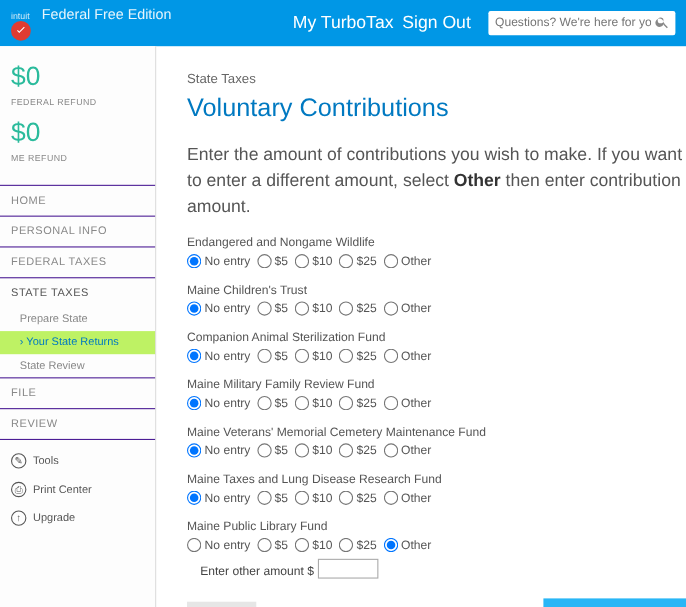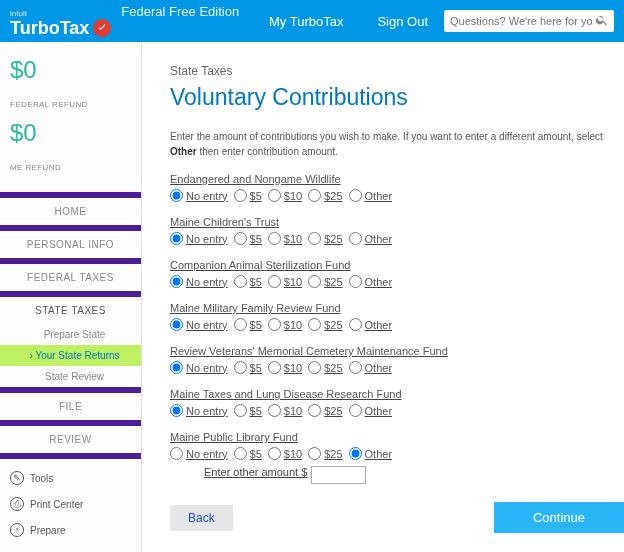--- a/index.html
+++ b/index.html
@@ -5,65 +5,64 @@
   * { box-sizing: border-box; margin: 0; padding: 0; }
   body { font-family: Arial, Helvetica, sans-serif; font-size: 12px; color: #444; width: 624px; height: 552px; overflow: hidden; background: #fff; }
   .header { background: #0097e6; color: #fff; height: 42px; display: flex; align-items: center; padding: 0 10px; }
   .brand { display: flex; align-items: baseline; gap: 2px; }
   .brand-intuit { font-size: 8px; color: #cdeaf7; line-height: 8px; display:block;}
   .brand-name { font-size: 18px; font-weight: bold; color: #fff; display:flex; align-items:center; gap:4px;}
   .check-badge { width:18px; height:18px; border-radius:50%; background:#e03c31; display:inline-flex; align-items:center; justify-content:center;}
   .check-badge svg { width:12px; height:12px; }
   .edition { font-size: 13px; margin-left: 8px; color: #e6f5fc; font-weight: normal;}
   .header-spacer { flex: 1; }
-  .header-links { display:flex; gap:34px; font-size:13px; margin-right: 16px;}
+  .header-links { display:flex; gap:8px; font-size:16px; margin-right: 16px;}
   .header-links span { cursor:pointer; }
   .search-wrap { position: relative; }
   .search { width: 170px; height: 22px; border: none; border-radius: 2px; padding: 2px 22px 2px 6px; font-size: 11px; color:#888;}
   .search-icon { position:absolute; right:5px; top:3px; color:#888;}
   .body { display:flex; height: calc(552px - 42px); }
   .sidebar { width: 142px; border-right: 1px solid #ddd; padding: 14px 0 0 0; background:#fdfdfd; font-size:11px;}
   .refund-block { padding: 0 10px 10px 10px; }
   .refund-amt { font-size: 24px; color: #2bbb9c; font-weight: 300; }
-  .refund-label { font-size: 8px; color: #888; letter-spacing: 0.4px; margin-top:16px; margin-bottom:10px;}
-  .nav-section { border-top: 6px solid #4c1d95; text-align: center; }
+  .refund-label { font-size: 8px; color: #888; letter-spacing: 0.4px; margin-top:4px; margin-bottom:10px;}
+  .nav-section { border-top: 1px solid #4c1d95; }
   .nav-item { padding: 8px 10px; color: #888; font-size: 10px; letter-spacing: 0.5px; cursor:pointer;}
   .nav-item.active-section { color:#555; }
   .sub-item { padding: 5px 10px 5px 18px; color: #888; font-size: 10px; cursor:pointer;}
   .sub-item.active { background: #bef264; color:#0079c1; }
   .sub-item.active::before { content:"› "; }
   .tool-item { padding: 6px 10px; display:flex; align-items:center; gap:6px; color:#555; font-size:10px; cursor:pointer;}
   .tool-icon { width:14px; height:14px; border:1px solid #555; border-radius:50%; display:inline-flex; align-items:center; justify-content:center; font-size:9px;}
   .main { flex:1; padding: 22px 0 0 28px; overflow:hidden; position:relative;}
   .crumb { font-size: 12px; color: #666; margin-bottom: 6px;}
   .page-title { font-size: 23px; color: #0079c1; font-weight: normal; margin-bottom: 18px;}
-  .instr { font-size: 10px; color:#555; margin-bottom: 14px; line-height:1.5;}
+  .instr { font-size: 16px; color:#555; margin-bottom: 14px; line-height:1.5;}
   .instr b { color:#333; }
-  .fund-block { margin-bottom: 14px; text-decoration: underline; }
+  .fund-block { margin-bottom: 14px; }
   .fund-label { font-size: 11px; color:#555; margin-bottom: 4px;}
   .radio-row { display:flex; align-items:center; gap:6px; font-size:11px; color:#555; flex-wrap:wrap;}
   .radio-row label { display:flex; align-items:center; gap:2px; cursor:pointer;}
   .radio-row input[type=radio] { margin:0 1px 0 6px; }
   .radio-row input[type=radio]:first-child { margin-left:0;}
-  .other-entry { margin-top:6px; margin-left:34px; font-size:11px; display:flex; align-items:flex-start; gap:4px;}
+  .other-entry { margin-top:6px; margin-left:12px; font-size:11px; display:flex; align-items:flex-end; gap:4px;}
   .other-entry input { width:55px; height:18px; border:1px solid #aaa; font-size:11px; padding:1px 3px;}
   .btn-row { display:flex; gap:10px; margin-top:18px; align-items:center;}
   .btn-back { background:#e6e6e6; color:#1d4ed8; border:none; padding:6px 18px; font-size:12px; cursor:pointer;}
   .btn-spacer { flex:1; }
   .btn-continue { background:#29b6f6; color:#fff; border:none; padding:8px 39px; font-size:13px; cursor:pointer;}
 </style>
 </head>
 <body>
 
 <div class="header">
   <div class="brand">
     <div>
       <span class="brand-intuit">intuit</span>
       <span class="brand-name">
-        <span>TurboTax</span>
         <span class="check-badge">
           <svg viewBox="0 0 24 24">
               <path fill="#fff" d="M9 16l-4-4 1.4-1.4L9 13.2l8.6-8.6L19 6z"></path>
             </svg>
         </span>
       </span>
     </div>
     <span class="edition">Federal Free Edition</span>
   </div>
   <div class="header-spacer"></div>
@@ -114,21 +113,21 @@
       <div class="tool-item">
         <span class="tool-icon">✎</span>
         <span>Tools</span>
       </div>
       <div class="tool-item">
         <span class="tool-icon">⎙</span>
         <span>Print Center</span>
       </div>
       <div class="tool-item">
         <span class="tool-icon">↑</span>
-        <span>Prepare</span>
+        <span>Upgrade</span>
       </div>
     </div>
   </div>
 
   <div class="main">
     <div class="crumb">State Taxes</div>
     <div class="page-title">Voluntary Contributions</div>
     <div class="instr">
       <span>Enter the amount of contributions you wish to make. If you want to enter a different amount, select </span><b>Other</b><span> then enter contribution amount.</span>
     </div>
@@ -227,21 +226,21 @@
               <input type="radio" name="fund3" style="">
               <span>$25</span>
             </label>
             <label>
               <input type="radio" name="fund3" style="">
               <span>Other</span>
             </label>
           </div>
         </div>
         <div class="fund-block">
-          <div class="fund-label">Review Veterans' Memorial Cemetery Maintenance Fund</div>
+          <div class="fund-label">Maine Veterans' Memorial Cemetery Maintenance Fund</div>
           <div class="radio-row">
             <label>
               <input type="radio" name="fund4" checked="" style="">
               <span>No entry</span>
             </label>
             <label>
               <input type="radio" name="fund4" style="">
               <span>$5</span>
             </label>
             <label>

